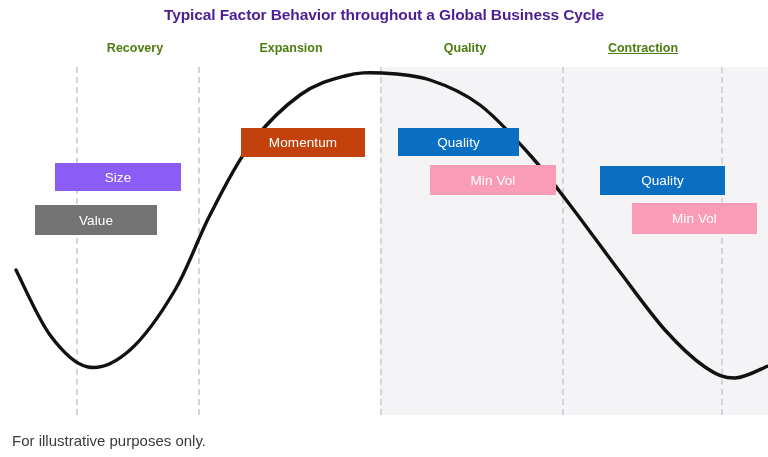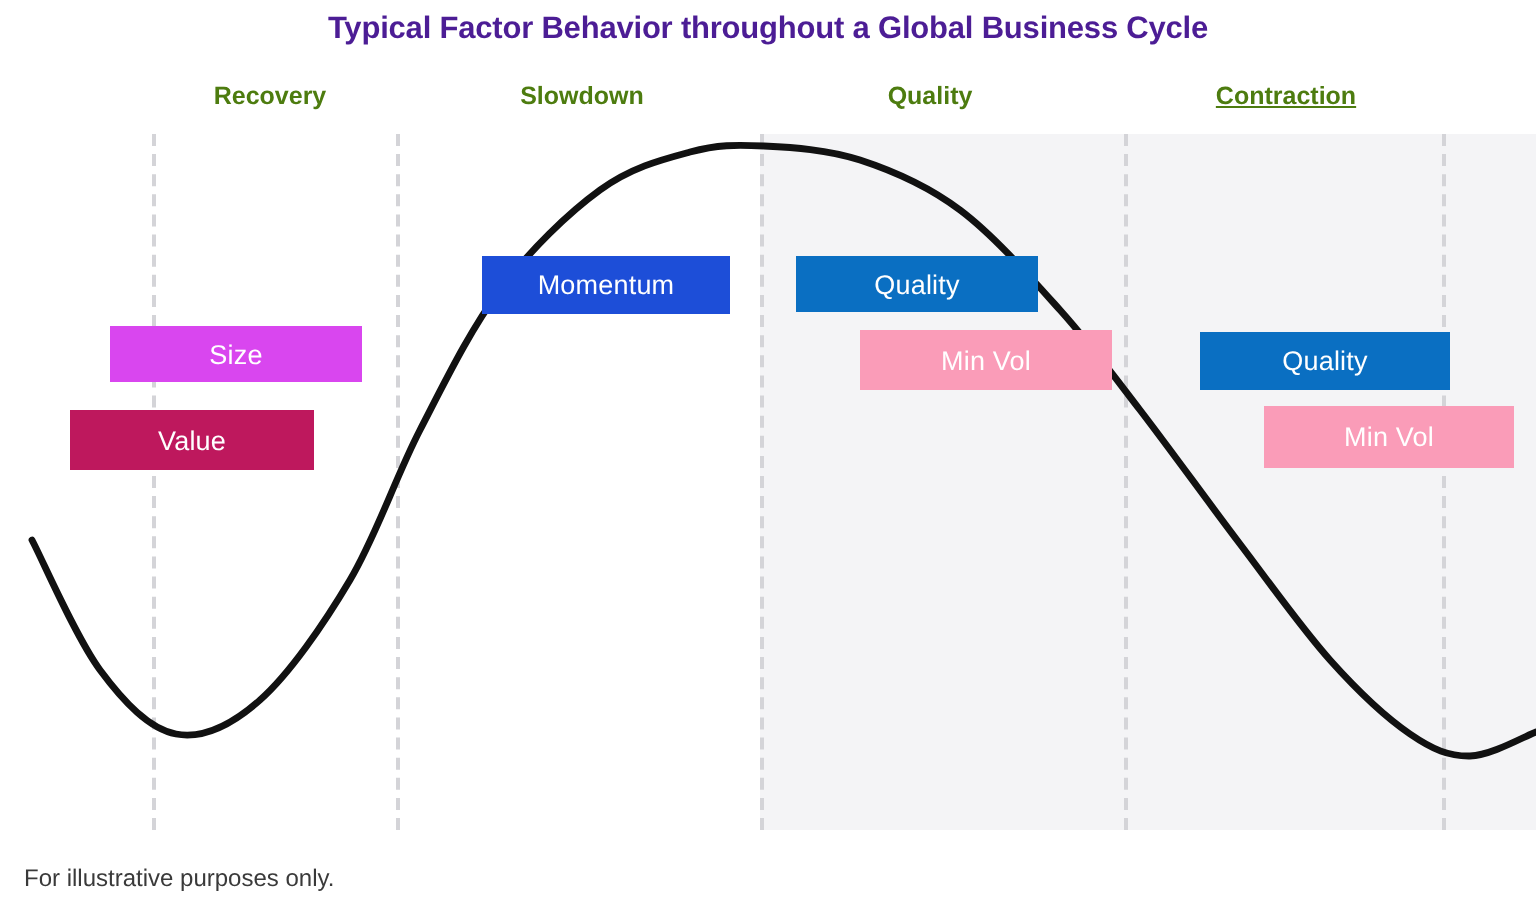--- a/index.html
+++ b/index.html
@@ -85,34 +85,34 @@
     letter-spacing: 0.1px;
     white-space: nowrap;
     box-sizing: border-box;
   }
 
   
   .footnote {
     position: absolute;
     left: 12px;
     top: 432px;
-    font-size: 12px;
+    font-size: 15px;
     color: #3a3a3a;
   }
 </style>
 </head>
 <body>
 
 <div id="stage">
 
   <div class="chart-title">Typical Factor Behavior throughout a Global Business Cycle</div>
 
   <div id="phase-labels">
       <div class="phase-label" style="left: 135px;">Recovery</div>
-      <div class="phase-label" style="left: 291px;">Slowdown</div>
+      <div class="phase-label" style="left: 291px;">Expansion</div>
       <div class="phase-label" style="left: 465px;">Quality</div>
       <div class="phase-label" style="left: 643px; text-decoration: underline;">Contraction</div>
     </div>
 
   <div class="plot">
     <div id="shade-layer">
         <div class="shade-band" style="left: 380px; width: 388px; background: rgb(244, 244, 246);"></div>
       </div>
     <div id="divider-layer">
         <div class="divider" style="left: 76px; border-left-color: rgb(212, 212, 216);"></div>
@@ -120,23 +120,23 @@
         <div class="divider" style="left: 380px; border-left-color: rgb(212, 212, 216);"></div>
         <div class="divider" style="left: 562px; border-left-color: rgb(212, 212, 216);"></div>
         <div class="divider" style="left: 721px; border-left-color: rgb(212, 212, 216);"></div>
       </div>
 
     <svg class="curve-svg" viewBox="0 0 768 348" preserveAspectRatio="none">
       <path id="cycle-path" fill="none" stroke-linecap="round" stroke-linejoin="round" d="M 16 203 C 21.67 213.83, 38.00 251.83, 50 268 C 62.00 284.17, 74.67 297.50, 88 300 C 101.33 302.50, 115.50 295.83, 130 283 C 144.50 270.17, 161.67 245.50, 175 223 C 188.33 200.50, 197.50 172.17, 210 148 C 222.50 123.83, 235.00 98.00, 250 78 C 265.00 58.00, 284.17 39.50, 300 28 C 315.83 16.50, 331.33 12.67, 345 9 C 358.67 5.33, 367.83 5.33, 382 6 C 396.17 6.67, 413.67 7.67, 430 13 C 446.33 18.33, 463.33 25.50, 480 38 C 496.67 50.50, 515.00 71.33, 530 88 C 545.00 104.67, 555.00 118.50, 570 138 C 585.00 157.50, 604.17 184.17, 620 205 C 635.83 225.83, 650.83 247.17, 665 263 C 679.17 278.83, 693.33 292.00, 705 300 C 716.67 308.00, 724.50 311.17, 735 311 C 745.50 310.83, 762.50 301.00, 768 299" stroke="#111111" stroke-width="3.4"></path>
     </svg>
 
     <div id="factor-layer">
-        <div class="factor-box" style="left: 55px; top: 96px; width: 126px; height: 28px; background: #d946ef;">Size</div>
-        <div class="factor-box" style="left: 35px; top: 138px; width: 122px; height: 30px; background: #be185d;">Value</div>
-        <div class="factor-box" style="left: 241px; top: 61px; width: 124px; height: 29px; background: #1d4ed8;">Momentum</div>
+        <div class="factor-box" style="left: 55px; top: 96px; width: 126px; height: 28px; background: #8b5cf6;">Size</div>
+        <div class="factor-box" style="left: 35px; top: 138px; width: 122px; height: 30px; background: #737373;">Value</div>
+        <div class="factor-box" style="left: 241px; top: 61px; width: 124px; height: 29px; background: #c2410c;">Momentum</div>
         <div class="factor-box" style="left: 398px; top: 61px; width: 121px; height: 28px; background: rgb(10, 111, 194);">Quality</div>
         <div class="factor-box" style="left: 430px; top: 98px; width: 126px; height: 30px; background: rgb(250, 156, 184);">Min Vol</div>
         <div class="factor-box" style="left: 600px; top: 99px; width: 125px; height: 29px; background: rgb(10, 111, 194);">Quality</div>
         <div class="factor-box" style="left: 632px; top: 136px; width: 125px; height: 31px; background: rgb(250, 156, 184);">Min Vol</div>
       </div>
   </div>
 
   <div class="footnote">For illustrative purposes only.</div>
 
 </div>

